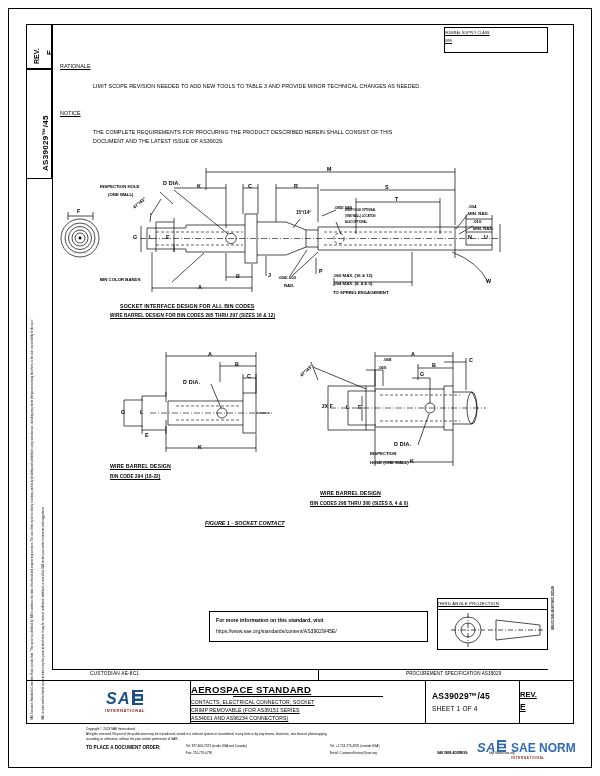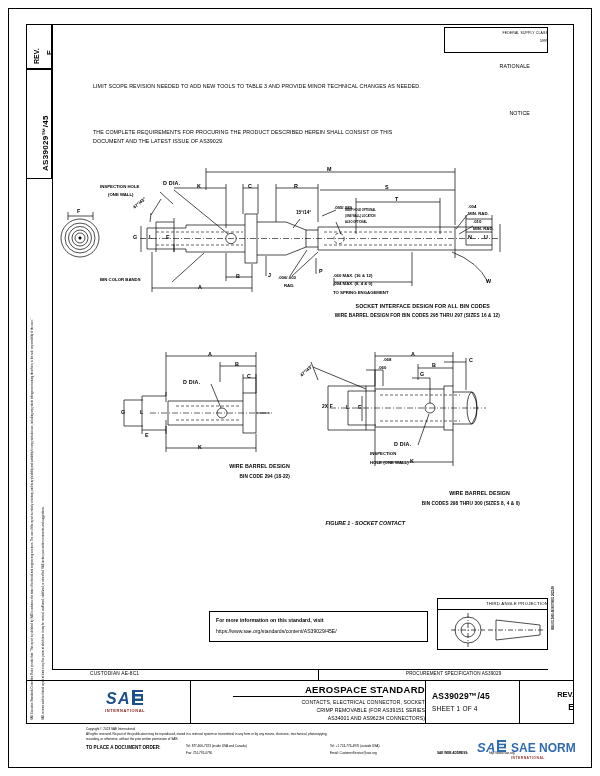--- a/index.html
+++ b/index.html
@@ -5,21 +5,21 @@
   html,body{margin:0;padding:0;background:#d9d9d9;}
   body{font-family:"Liberation Sans",sans-serif;}
   #page{
     position:relative;width:600px;height:776px;background:#ffffff;
     overflow:hidden;
   }
   .abs{position:absolute;}
   .bx{position:absolute;box-sizing:border-box;border:1px solid #000;}
   .ln{position:absolute;background:#000;}
   .txt{position:absolute;color:#000;white-space:nowrap;}
-  .ctr{text-align:right;}
+  .ctr{text-align:left;text-decoration:underline;}
   .b{font-weight:bold;}
   .vert-l{
     transform-origin:0 0;transform:rotate(-90deg);
     white-space:nowrap;
   }
   .tiny{font-size:3.1px;line-height:1.18;}
   .xtiny{font-size:2.7px;line-height:1.2;}
   .dim{font-size:5.4px;font-weight:bold;letter-spacing:.2px;}
   .dim2{font-size:4.6px;font-weight:bold;}
   .note{font-size:4.3px;font-weight:bold;line-height:1.15;}

